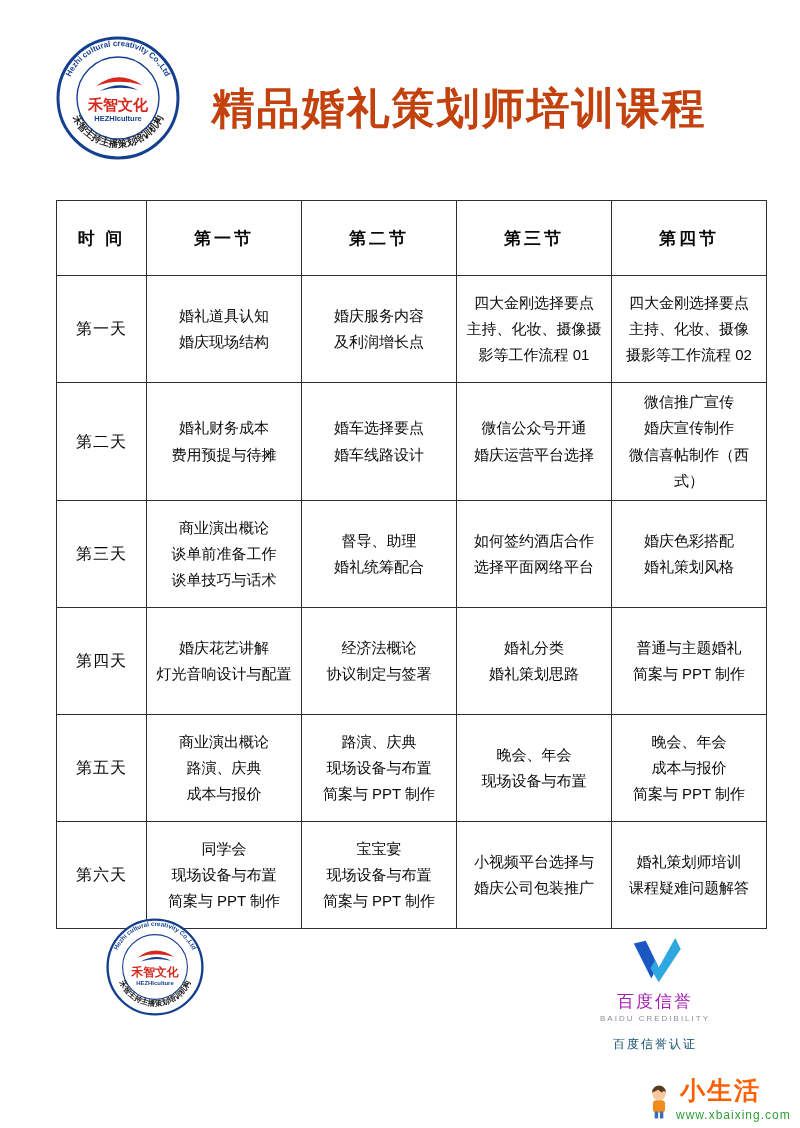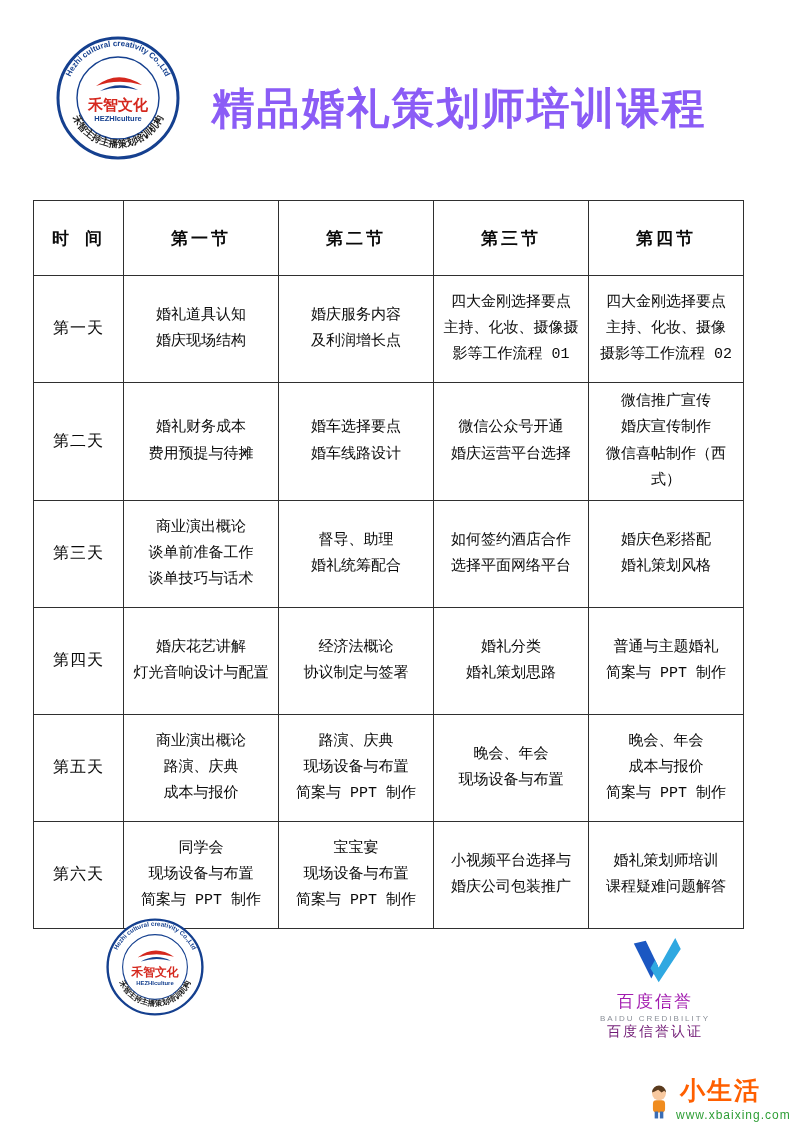--- a/index.html
+++ b/index.html
@@ -3,43 +3,43 @@
 <meta charset="utf-8">
 <style>
   html,body{margin:0;padding:0;background:#ffffff;}
   body{font-family:"Liberation Sans","DejaVu Sans",sans-serif;color:#000;}
   .page{position:relative;width:800px;height:1128px;margin:0 auto;background:#fff;overflow:hidden;}
 
   
   .logo-header{position:absolute;left:56px;top:36px;width:124px;height:124px;}
   .logo-footer{position:absolute;left:104px;top:10px;width:100px;height:100px;}
   .page-title{position:absolute;left:183px;top:80px;width:552px;text-align:center;
-    font-size:43px;font-weight:bold;letter-spacing:2px;color:#8b5cf6;}
-
-  
-  table.schedule{position:absolute;left:33px;top:200px;width:710px;border-collapse:collapse;table-layout:fixed;font-family:Liberation Mono, monospace;}
+    font-size:43px;font-weight:bold;letter-spacing:2px;color:#c2410c;}
+
+  
+  table.schedule{position:absolute;left:56px;top:200px;width:710px;border-collapse:collapse;table-layout:fixed;}
   .schedule th,.schedule td{border:1px solid #2f2f2f;text-align:center;vertical-align:middle;
     padding:6px 5px;color:#0a0a0a;overflow:hidden;}
   .schedule thead th{height:62px;font-size:17px;font-weight:bold;letter-spacing:3px;}
   .schedule tbody td{height:94px;font-size:15px;line-height:1.75;font-weight:500;}
   .schedule tbody td.day{font-size:16px;letter-spacing:1px;}
 
   
   .footer{position:absolute;left:0;top:918px;width:800px;height:150px;}
   .footer-col{position:absolute;text-align:center;}
   .col-company{left:50px;top:0;width:210px;}
   .col-police{left:290px;top:0;width:250px;}
   .col-baidu{left:565px;top:0;width:180px;}
   .police-badge{display:block;margin:14px auto 0;}
   .baidu-logo{display:block;margin:20px auto 0;}
   .copyright{margin-top:8px;font-size:13px;color:#222;}
   .police-text{margin-top:14px;font-size:15px;font-weight:bold;color:#000;}
   .baidu-name{margin-top:6px;font-size:17px;font-weight:normal;color:#a21caf;letter-spacing:2px;}
   .baidu-en{margin-top:1px;font-size:8px;color:#8a8f98;letter-spacing:2px;}
-  .baidu-cert{margin-top:0;font-size:14px;color:#701a75;letter-spacing:2px;}
+  .baidu-cert{margin-top:13px;font-size:12px;color:#0c4a6e;letter-spacing:2px;}
 
   
   .watermark{position:absolute;right:14px;bottom:6px;width:140px;height:48px;}
   .wm-mascot{position:absolute;left:0;bottom:2px;}
   .wm-name{position:absolute;left:34px;top:0;font-size:25px;font-weight:bold;color:#ff5f00;letter-spacing:2px;}
   .wm-url{position:absolute;left:30px;bottom:0;font-size:12px;color:#2e9e36;letter-spacing:1px;}
 </style>
 </head>
 <body>
 

